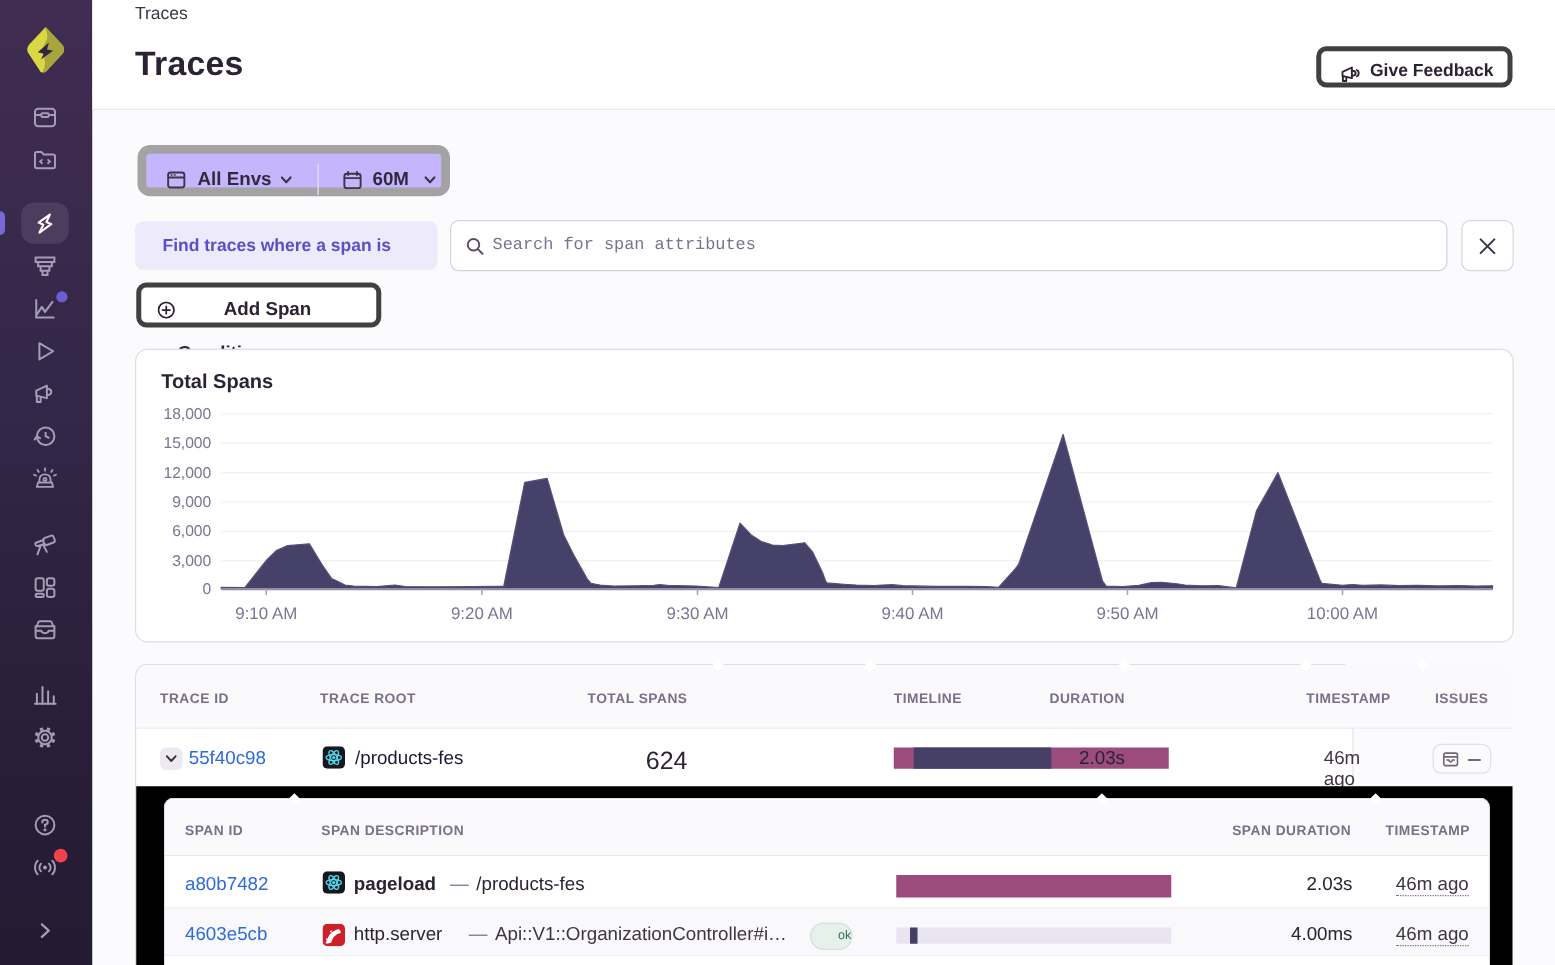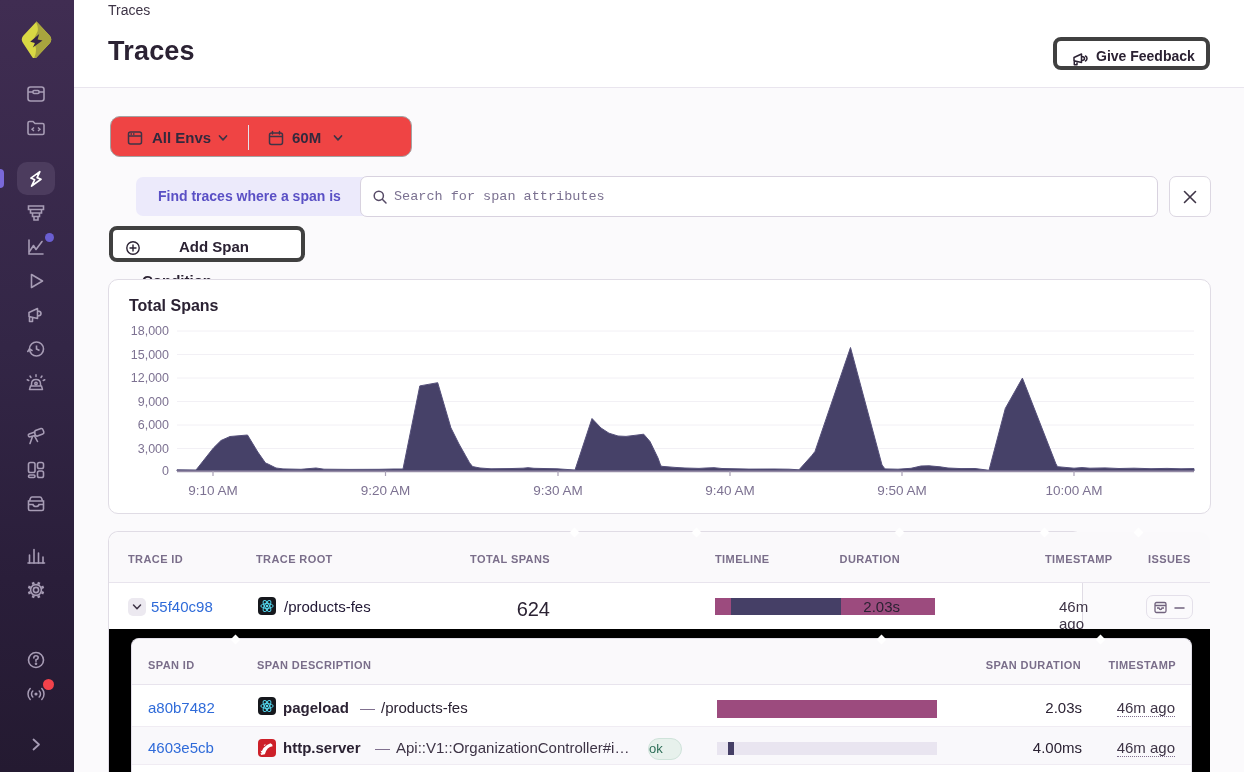--- a/index.html
+++ b/index.html
@@ -12,23 +12,23 @@
   .sel-bg { position:absolute; left:17px; top:162px; width:38px; height:33px; background:#4c3c5e; border-radius:10px; }
   .sel-bar { position:absolute; left:0px; top:169px; width:4px; height:19px; background:#7a68d9; border-radius:0 4px 4px 0; }
   .reddot { position:absolute; left:43px; top:679px; width:11px; height:11px; border-radius:50%; background:#f2424b; }
   .purpledot { position:absolute; left:45px; top:233px; width:9px; height:9px; border-radius:50%; background:#6a5ed1; }
   #main { position:absolute; left:74px; top:0; width:1170px; height:772px; background:#fbfafc; }
   #pagehead { position:absolute; left:0; top:0; width:1170px; height:88px; background:#fff; border-bottom:1px solid #e9e5ee; }
   .crumb { position:absolute; left:34px; top:2px; font-size:14px; color:#3e3446; }
   h1.title { position:absolute; left:34px; top:36px; font-size:27px; font-weight:bold; color:#2b2233; letter-spacing:0.2px; }
   .btn { background:#fff; border:4px solid #404040; border-radius:8px; color:#2b2233; font-weight:bold; font-size:14px; }
   #feedback { position:absolute; left:979px; top:37px; width:157px; height:33px; line-height:31px; text-align:left; }
-  #filterbox { position:absolute; left:36px; top:116px; width:302px; height:41px; background:#ef4444; border:1px solid #a3a3a3; border-radius:10px; }
+  #filterbox { position:absolute; left:36px; top:116px; width:250px; height:41px; background:#c4b5fd; border:7px solid #a3a3a3; border-radius:10px; }
   #findlabel { position:absolute; left:34px; top:177px; width:242px; height:39px; background:#eceafb; border-radius:7px;
-    color:#5a50c5; font-weight:bold; font-size:14px; line-height:39px; padding-left:22px;margin-left:28px; }
+    color:#5a50c5; font-weight:bold; font-size:14px; line-height:39px; padding-left:22px; }
   #searchbox { position:absolute; left:286px; top:176px; width:798px; height:41px; background:#fff; border:1px solid #d8d2df; border-radius:7px;padding-left:11px; }
   #searchbox .ph { position:absolute; left:33px; top:12px; font-family:"Liberation Mono", monospace; font-size:13.5px; color:#7b7191; }
   #xbtn { position:absolute; left:1095px; top:176px; width:42px; height:41px; background:#fff; border:1px solid #dcd7e2; border-radius:7px; }
   #addspan { position:absolute; left:35px; top:226px; width:196px; height:36px; line-height:34px;padding-left:29px; }
   #chartpanel { position:absolute; left:34px; top:279px; width:1103px; height:235px; background:#fff; border:1px solid #e0dce5; border-radius:10px; }
   .charttitle { position:absolute; left:20px; top:17px; font-size:16px; font-weight:bold; color:#2b2233; }
   #tablepanel { position:absolute; left:34px; top:531px; width:975px; height:241px; background:#fff; border:1px solid #e0dce5; border-radius:10px 10px 0 0; border-bottom:none; }
   .th { position:absolute; font-size:11px; font-weight:bold; color:#7a6e8a; letter-spacing:0.4px; }
   .thead { position:absolute; left:0; top:0; width:1101px; height:51px; background:#faf9fb; border-bottom:1px solid #e8e4ed; border-radius:10px 10px 0 0; }
   .link { color:#2f6bd9; font-size:15px; }
@@ -288,24 +288,24 @@
         <span class="abs" style="right:16px;top:60px;font-size:15px;color:#3e3446;border-bottom:1px dotted #80708f">46m ago</span>
         <div class="abs" style="left:0;top:87px;width:1059px;height:1px;background:#f0ecf3"></div>
         <div class="abs" style="left:0;top:88px;width:1059px;height:37px;background:#f9f8fb"></div>
 
         <span class="link abs" style="left:16px;top:100px">4603e5cb</span>
         <svg class="abs" style="left:126px;top:100px" width="18" height="18" viewBox="0 0 18 18">
 <rect width="18" height="18" rx="4" fill="#cd2029"></rect>
 <path d="M3.2 15.9 Q3.4 7.6 12.5 4.2 Q14.9 5.4 14.6 7.3 Q8.8 8.0 6.9 15.2 Z" fill="#fff"></path>
 <path d="M2.6 11.6 L4.8 12.4 L3.2 13.5 Z M2.2 14.4 L4.6 14.2 L3.4 16 Z M5.6 5.9 L7.8 5.2 L6.9 7.1 Z" fill="#fff"></path>
           </svg>
-        <span class="abs" style="left:151px;top:100px;font-size:15px;font-weight:bold;color:#2b2233">http.server</span>
+        <span class="abs" style="left:151px;top:100px;font-size:15px;font-weight:normal;color:#2b2233">http.server</span>
         <span class="abs" style="left:243px;top:100px;font-size:15px;color:#80708f">—</span>
         <span class="abs" style="left:264px;top:100px;font-size:15px;color:#3e3446;width:240px;white-space:nowrap;overflow:hidden">Api::V1::OrganizationController#i…</span>
-        <div class="abs" style="left:516px;top:99px;width:34px;height:22px;background:#e7f1ec;border:1px solid #cfe3da;border-radius:11px;font-size:13px;color:#2e6e58;text-align:left;line-height:20px">ok</div>
+        <div class="abs" style="left:516px;top:99px;width:34px;height:22px;background:#e7f1ec;border:1px solid #cfe3da;border-radius:11px;font-size:10px;color:#2e6e58;text-align:right;line-height:20px">ok</div>
         <div class="abs" style="left:585px;top:103px;width:220px;height:13px;background:#e9e5f0">
           <div class="abs" style="left:11px;top:0;width:6px;height:13px;background:#453f66"></div>
         </div>
         <span class="abs" style="right:109px;top:100px;font-size:15px;color:#2b2233">4.00ms</span>
         <span class="abs" style="right:16px;top:100px;font-size:15px;color:#3e3446;border-bottom:1px dotted #80708f">46m ago</span>
         <div class="abs" style="left:0;top:125px;width:1059px;height:1px;background:#f0ecf3"></div>
         <div class="abs" style="left:0;top:126px;width:1059px;height:9px;background:#fff"></div>
       </div>
     </div>
   </div>

